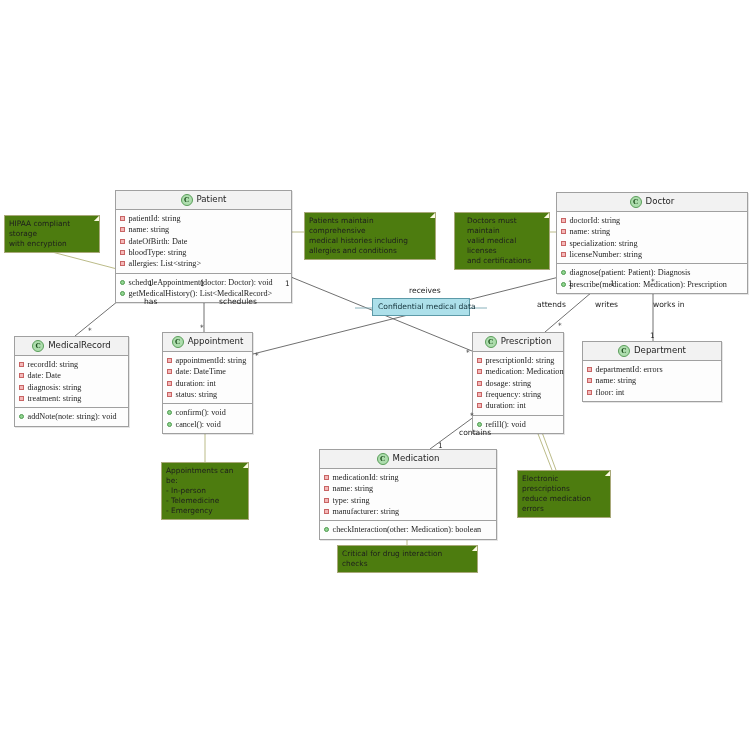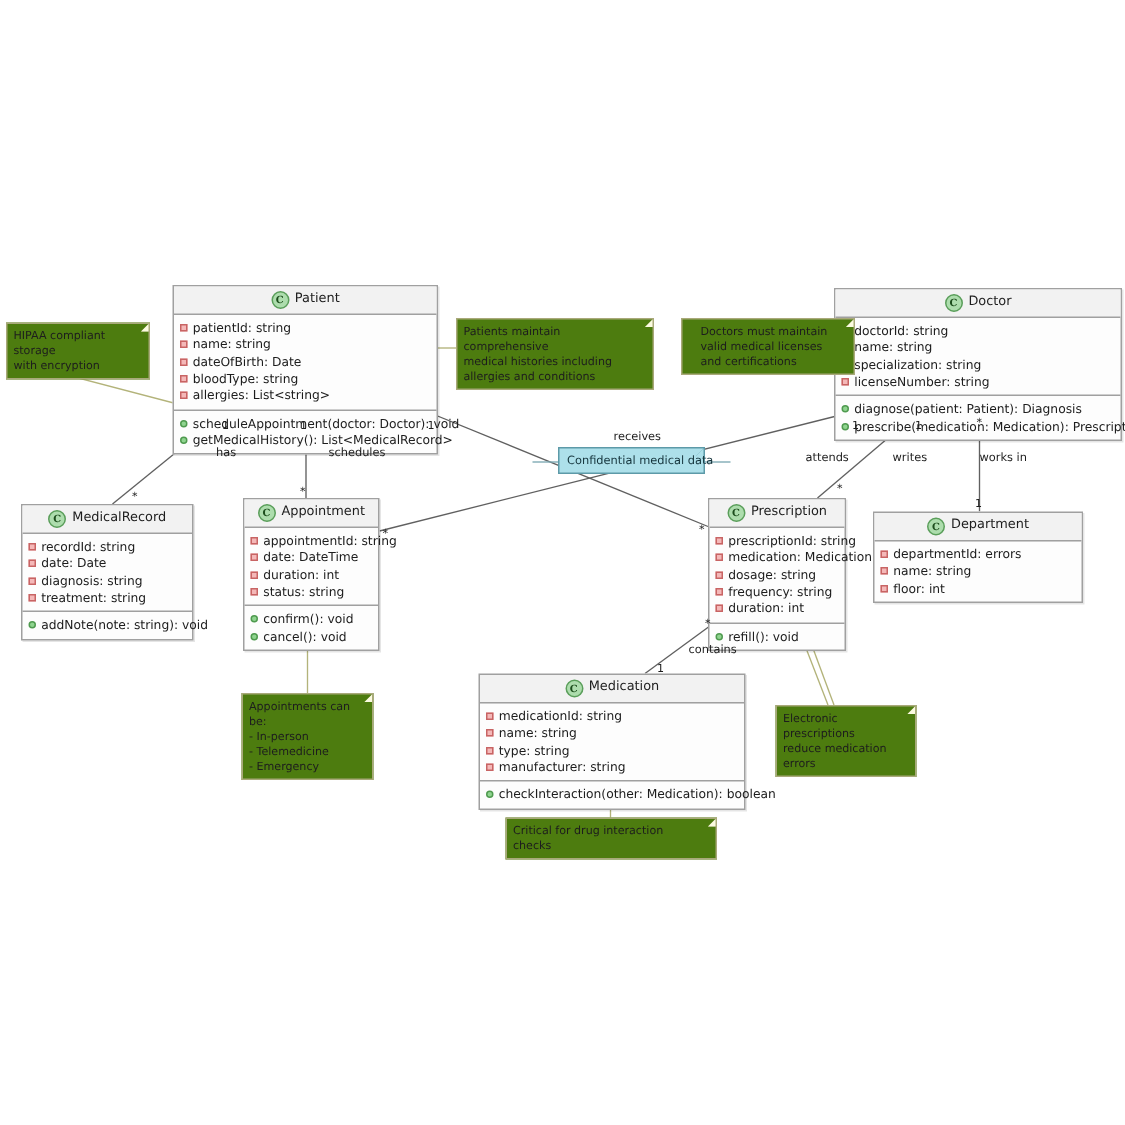--- a/index.html
+++ b/index.html
@@ -64,20 +64,21 @@
     padding: 3px 4px 3px 4px;
   }
   .uml-section + .uml-section {
     border-top: 1px solid #a0a0a0;
   }
   .uml-row {
     display: flex;
     align-items: center;
     gap: 3.5px;
     white-space: nowrap;
+    font-family: Liberation Serif, serif;
   }
   .m-attr {
     display: inline-block;
     width: 5px; height: 5px;
     background: #f4b8b8;
     border: 1px solid #c86464;
     box-sizing: border-box;
     flex: 0 0 auto;
   }
   .m-op {
@@ -428,21 +429,21 @@
     </div>
   </div>
 
   <div class="uml-note" style="left:4px; top:215px; width:96px;">HIPAA compliant storage
 with encryption</div>
 
   <div class="uml-note" style="left:304px; top:212px; width:132px;">Patients maintain comprehensive
 medical histories including
 allergies and conditions</div>
 
-  <div class="uml-note" style="left:454px; top:212px; width:116px;padding-left:12px;">Doctors must maintain
+  <div class="uml-note" style="left:454px; top:212px; width:96px;padding-left:12px;">Doctors must maintain
 valid medical licenses
 and certifications</div>
 
   <div class="uml-note" style="left:161px; top:462px; width:88px;">Appointments can be:
 - In-person
 - Telemedicine
 - Emergency</div>
 
   <div class="uml-note" style="left:517px; top:470px; width:94px;">Electronic prescriptions
 reduce medication errors</div>

